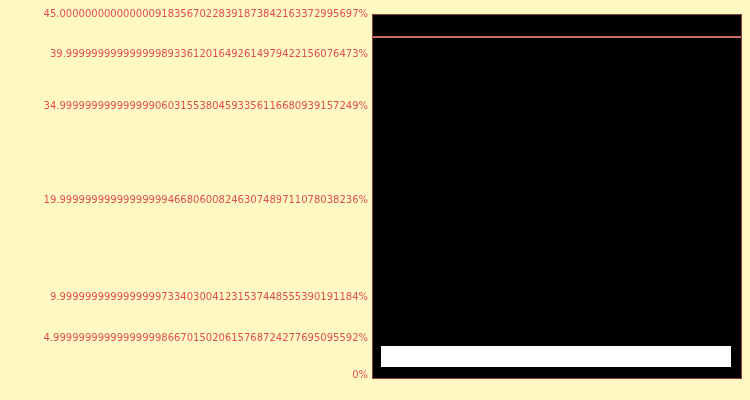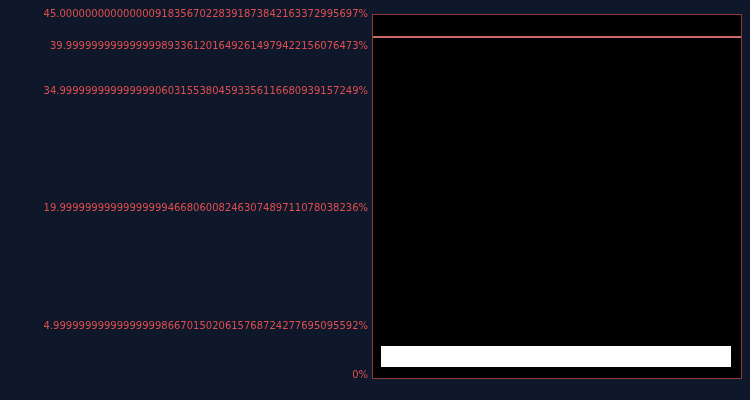--- a/index.html
+++ b/index.html
@@ -5,21 +5,21 @@
   html, body {
     margin: 0;
     padding: 0;
     background: #000000;
     font-family: "DejaVu Sans", sans-serif;
   }
   .stage {
     position: relative;
     width: 750px;
     height: 400px;
-    background: #0f172a;
+    background: #fef9c3;
     overflow: hidden;
   }
   .ylabel {
     position: absolute;
     right: 382px;
     color: #e04f4f;
     font-size: 10px;
     line-height: 12px;
     white-space: nowrap;
     text-align: right;
@@ -49,24 +49,25 @@
     height: 21px;
     background: #ffffff;
   }
 </style>
 </head>
 <body>
 
 <div class="stage">
 
   <div class="ylabel" style="top:8px">45.00000000000000091835670228391873842163372995697%</div>
-  <div class="ylabel" style="top:40px">39.9999999999999998933612016492614979422156076473%</div>
-  <div class="ylabel" style="top:85px">34.99999999999999906031553804593356116680939157249%</div>
-  <div class="ylabel" style="top:202px">19.99999999999999999466806008246307489711078038236%</div>
-  <div class="ylabel" style="top:320px">4.999999999999999998667015020615768724277695095592%</div>
+  <div class="ylabel" style="top:48px">39.9999999999999998933612016492614979422156076473%</div>
+  <div class="ylabel" style="top:100px">34.99999999999999906031553804593356116680939157249%</div>
+  <div class="ylabel" style="top:194px">19.99999999999999999466806008246307489711078038236%</div>
+  <div class="ylabel" style="top:291px">9.99999999999999997334030041231537448555390191184%</div>
+  <div class="ylabel" style="top:332px">4.999999999999999998667015020615768724277695095592%</div>
   <div class="ylabel" style="top:369px">0%</div>
 
   <div class="plot">
     <div class="top-line"></div>
     <div class="white-bar"></div>
   </div>
 
 </div>
 
 </body></html>

